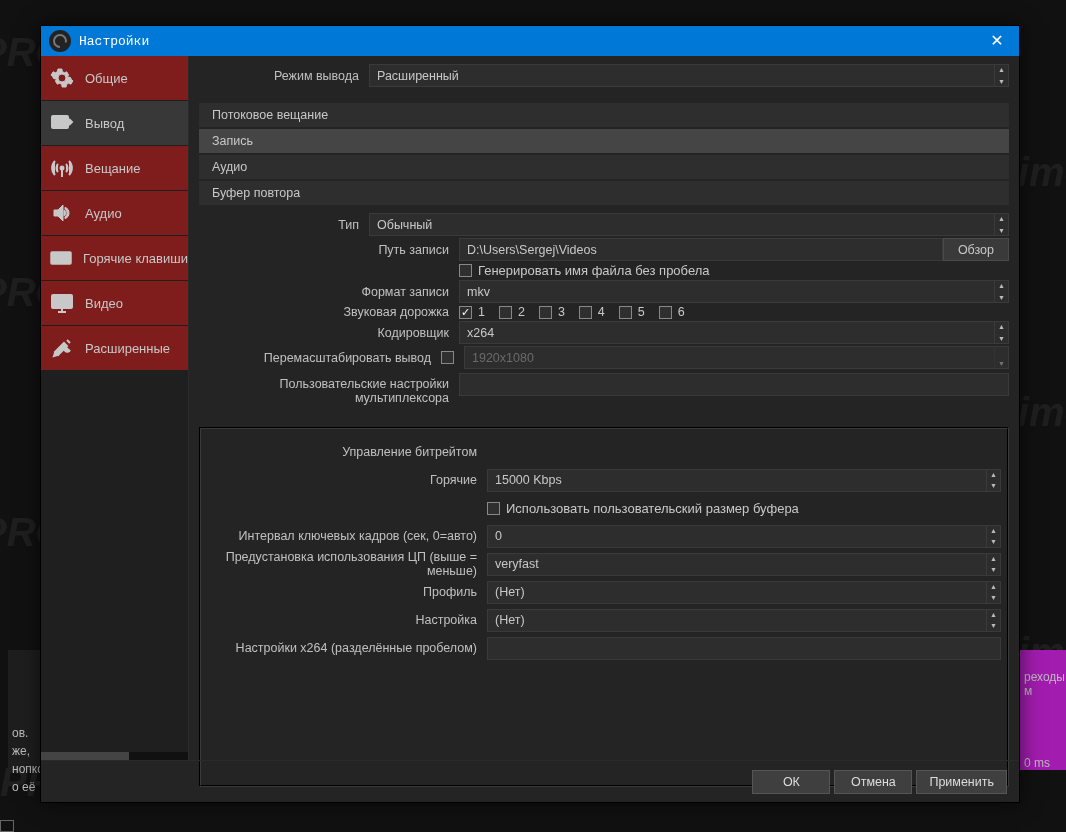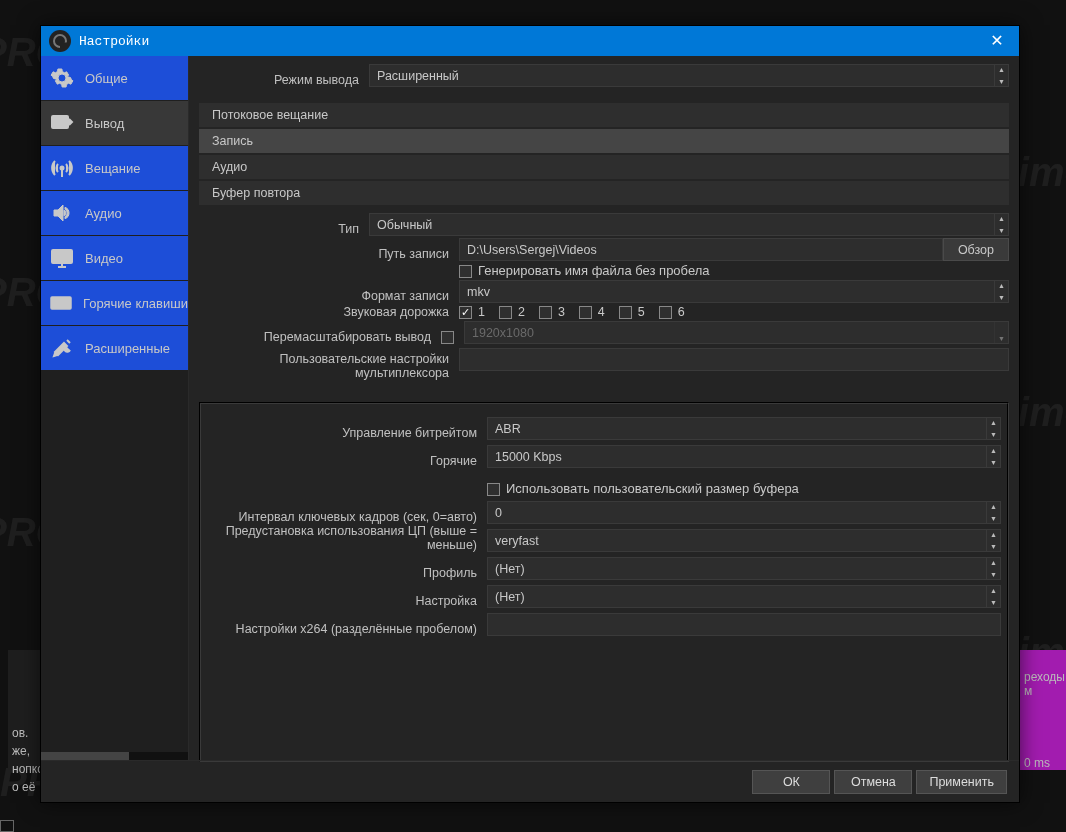--- a/index.html
+++ b/index.html
@@ -6,27 +6,27 @@
 body { background: #1a1a1a; width: 1066px; height: 832px; overflow: hidden; position: relative; color: #c8c8c8; font-size: 13px; }
 .bg { position: absolute; inset: 0; background: #111;}
 .dialog { position: absolute; left: 40px; top: 25px; width: 980px; height: 778px; background: #242424; border: 1px solid #000; display: flex; flex-direction: column; box-shadow: 0 0 20px rgba(0,0,0,.6);}
 .titlebar { height: 30px; background: #0078d7; display: flex; align-items: center; color: #fff; }
 .titlebar .logo { width: 22px; height: 22px; margin: 0 8px; background: #222; border-radius: 50%; position:relative;}
 .titlebar .logo::after{content:""; position:absolute; inset:4px; border:2px solid #777; border-radius:50%; clip-path: polygon(0 0,100% 0,100% 60%,50% 60%,50% 100%,0 100%);}
 .titlebar .title { flex: 1; font-size: 13px; font-family: Liberation Mono, monospace; }
 .titlebar .close { width: 44px; height: 100%; text-align: center; line-height: 30px; font-size: 16px; }
 .body { flex: 1; display: flex; min-height: 0; }
 .sidebar { width: 148px; background: #1f1f1f; overflow-x:auto; border-right:1px solid #2a2a2a;}
-.side-item { display: flex; align-items: center; gap: 10px; padding: 0 8px; height: 44px; background: #1d4ed8; margin-bottom: 1px; cursor: default; }
+.side-item { display: flex; align-items: center; gap: 10px; padding: 0 8px; height: 44px; background: #7f1d1d; margin-bottom: 1px; cursor: default; }
 .side-item.active { background: #383838; }
 .side-icon { width: 26px; height: 26px; display: inline-flex; align-items: center; justify-content: center; }
 .side-icon svg { width: 24px; height: 24px; fill: #c8c8c8; stroke: #c8c8c8; }
 .side-label { font-size: 13px; white-space: nowrap; }
 .main { flex: 1; display: flex; flex-direction: column; padding: 8px 10px 0 10px; min-width:0;}
-.row { display: flex; align-items: flex-end; margin-bottom: 2px; height: 26px; }
+.row { display: flex; align-items: center; margin-bottom: 2px; height: 26px; }
 .lbl { width: 170px; text-align: right; padding-right: 10px; font-size: 12.5px; color: #c0c0c0; }
 .lbl-wide { width: 280px; text-align: right; padding-right: 10px; font-size: 12.5px; color: #c0c0c0;}
 .select { flex: 1; height: 23px; background: #2d2d2d; border: 1px solid #3a3a3a; color: #c8c8c8; display: flex; align-items: center; padding: 0 7px; position: relative; font-size:12.5px;}
 .select.dis { color:#6a6a6a; }
 .spin { width: 14px; display:flex; flex-direction:column; height:23px; border-left:1px solid #3a3a3a; margin-left:auto; margin-right:-7px;}
 .spin span{flex:1; display:flex; align-items:center; justify-content:center; font-size:7px; color:#bbb;}
 .input { flex: 1; height: 23px; background: #2d2d2d; border: 1px solid #3a3a3a; color: #c8c8c8; padding: 0 7px; font-size:12.5px;}
 .btn { height: 23px; padding: 0 14px; background: #3a3a3a; border: 1px solid #4a4a4a; color: #c8c8c8; font-size:12.5px; display:inline-flex; align-items:center; }
 .tabs { display: flex; gap: 2px; margin: 10px 0 8px 0; flex-direction: column; }
 .tab { padding: 5px 13px; background: #2e2e2e; font-size: 12.5px; cursor: default;}
@@ -114,35 +114,35 @@
       <div class="side-item">
         <span class="side-icon">
             <svg viewBox="0 0 24 24">
               <path d="M4 9v6h4l5 5V4L8 9H4zm12 3a3 3 0 00-2-2.8v5.6A3 3 0 0016 12zm3 0a6 6 0 00-4-5.7v2.1a4 4 0 010 7.2v2.1A6 6 0 0019 12z"></path>
             </svg>
           </span>
         <span class="side-label">Аудио</span>
       </div>
       <div class="side-item">
         <span class="side-icon">
+            <svg viewBox="0 0 24 24" fill="none" stroke-width="1.5">
+              <rect x="2" y="6" width="20" height="12" rx="1"></rect>
+              <path d="M5 10h1M8 10h1M11 10h1M14 10h1M17 10h1M5 13h1M8 13h1M11 13h1M14 13h1M17 13h1M8 16h8"></path>
+            </svg>
+          </span>
+        <span class="side-label">Горячие клавиши</span>
+      </div>
+      <div class="side-item">
+        <span class="side-icon">
             <svg viewBox="0 0 24 24" fill="none" stroke-width="2">
               <rect x="2" y="4" width="20" height="13" rx="1"></rect>
               <path d="M8 21h8M12 17v4"></path>
             </svg>
           </span>
         <span class="side-label">Видео</span>
-      </div>
-      <div class="side-item">
-        <span class="side-icon">
-            <svg viewBox="0 0 24 24" fill="none" stroke-width="1.5">
-              <rect x="2" y="6" width="20" height="12" rx="1"></rect>
-              <path d="M5 10h1M8 10h1M11 10h1M14 10h1M17 10h1M5 13h1M8 13h1M11 13h1M14 13h1M17 13h1M8 16h8"></path>
-            </svg>
-          </span>
-        <span class="side-label">Горячие клавиши</span>
       </div>
       <div class="side-item">
         <span class="side-icon">
             <svg viewBox="0 0 24 24" fill="none" stroke-width="2">
               <path d="M14 7l3 3-9 9-3-3 9-9zM17 4l3 3M4 20l3-1-2-2-1 3zM20 14a3 3 0 11-4-4"></path>
             </svg>
           </span>
         <span class="side-label">Расширенные</span>
       </div>
       <div style="flex:1"></div>
@@ -221,45 +221,48 @@
               <span class="cb"></span>
               <span>5</span>
             </span>
           <span class="track">
               <span class="cb"></span>
               <span>6</span>
             </span>
         </div>
       </div>
       <div class="row">
+        <div class="lbl" style="width:260px">Кодировщик</div>
+        <div class="select">
+          <span>x264</span>
+          <div class="spin">
+              <span>▲</span>
+              <span>▼</span>
+            </div>
+        </div>
+      </div>
+      <div class="row">
         <div class="lbl" style="width:242px">Перемасштабировать вывод</div>
         <span class="cb" style="margin-right:10px"></span>
         <div class="select dis">
           <span>1920x1080</span>
           <div class="spin" style="opacity:.5">
               <span></span>
               <span>▼</span>
             </div>
         </div>
       </div>
       <div class="row" style="height:auto;align-items:flex-start;margin-top:2px">
         <div class="lbl" style="width:260px;padding-top:4px">Пользовательские настройки мультиплексора</div>
         <input class="input" style="height: 23px;" value="">
       </div>
 
       <div class="encgroup">
         <div class="row">
           <div class="lbl-wide">Управление битрейтом</div>
-          <div class="select">
-            <span>ABR</span>
-            <div class="spin">
-                <span>▲</span>
-                <span>▼</span>
-              </div>
-          </div>
         </div>
         <div class="row">
           <div class="lbl-wide">Горячие</div>
           <div class="select">
             <span>15000 Kbps</span>
             <div class="spin">
                 <span>▲</span>
                 <span>▼</span>
               </div>
           </div>

